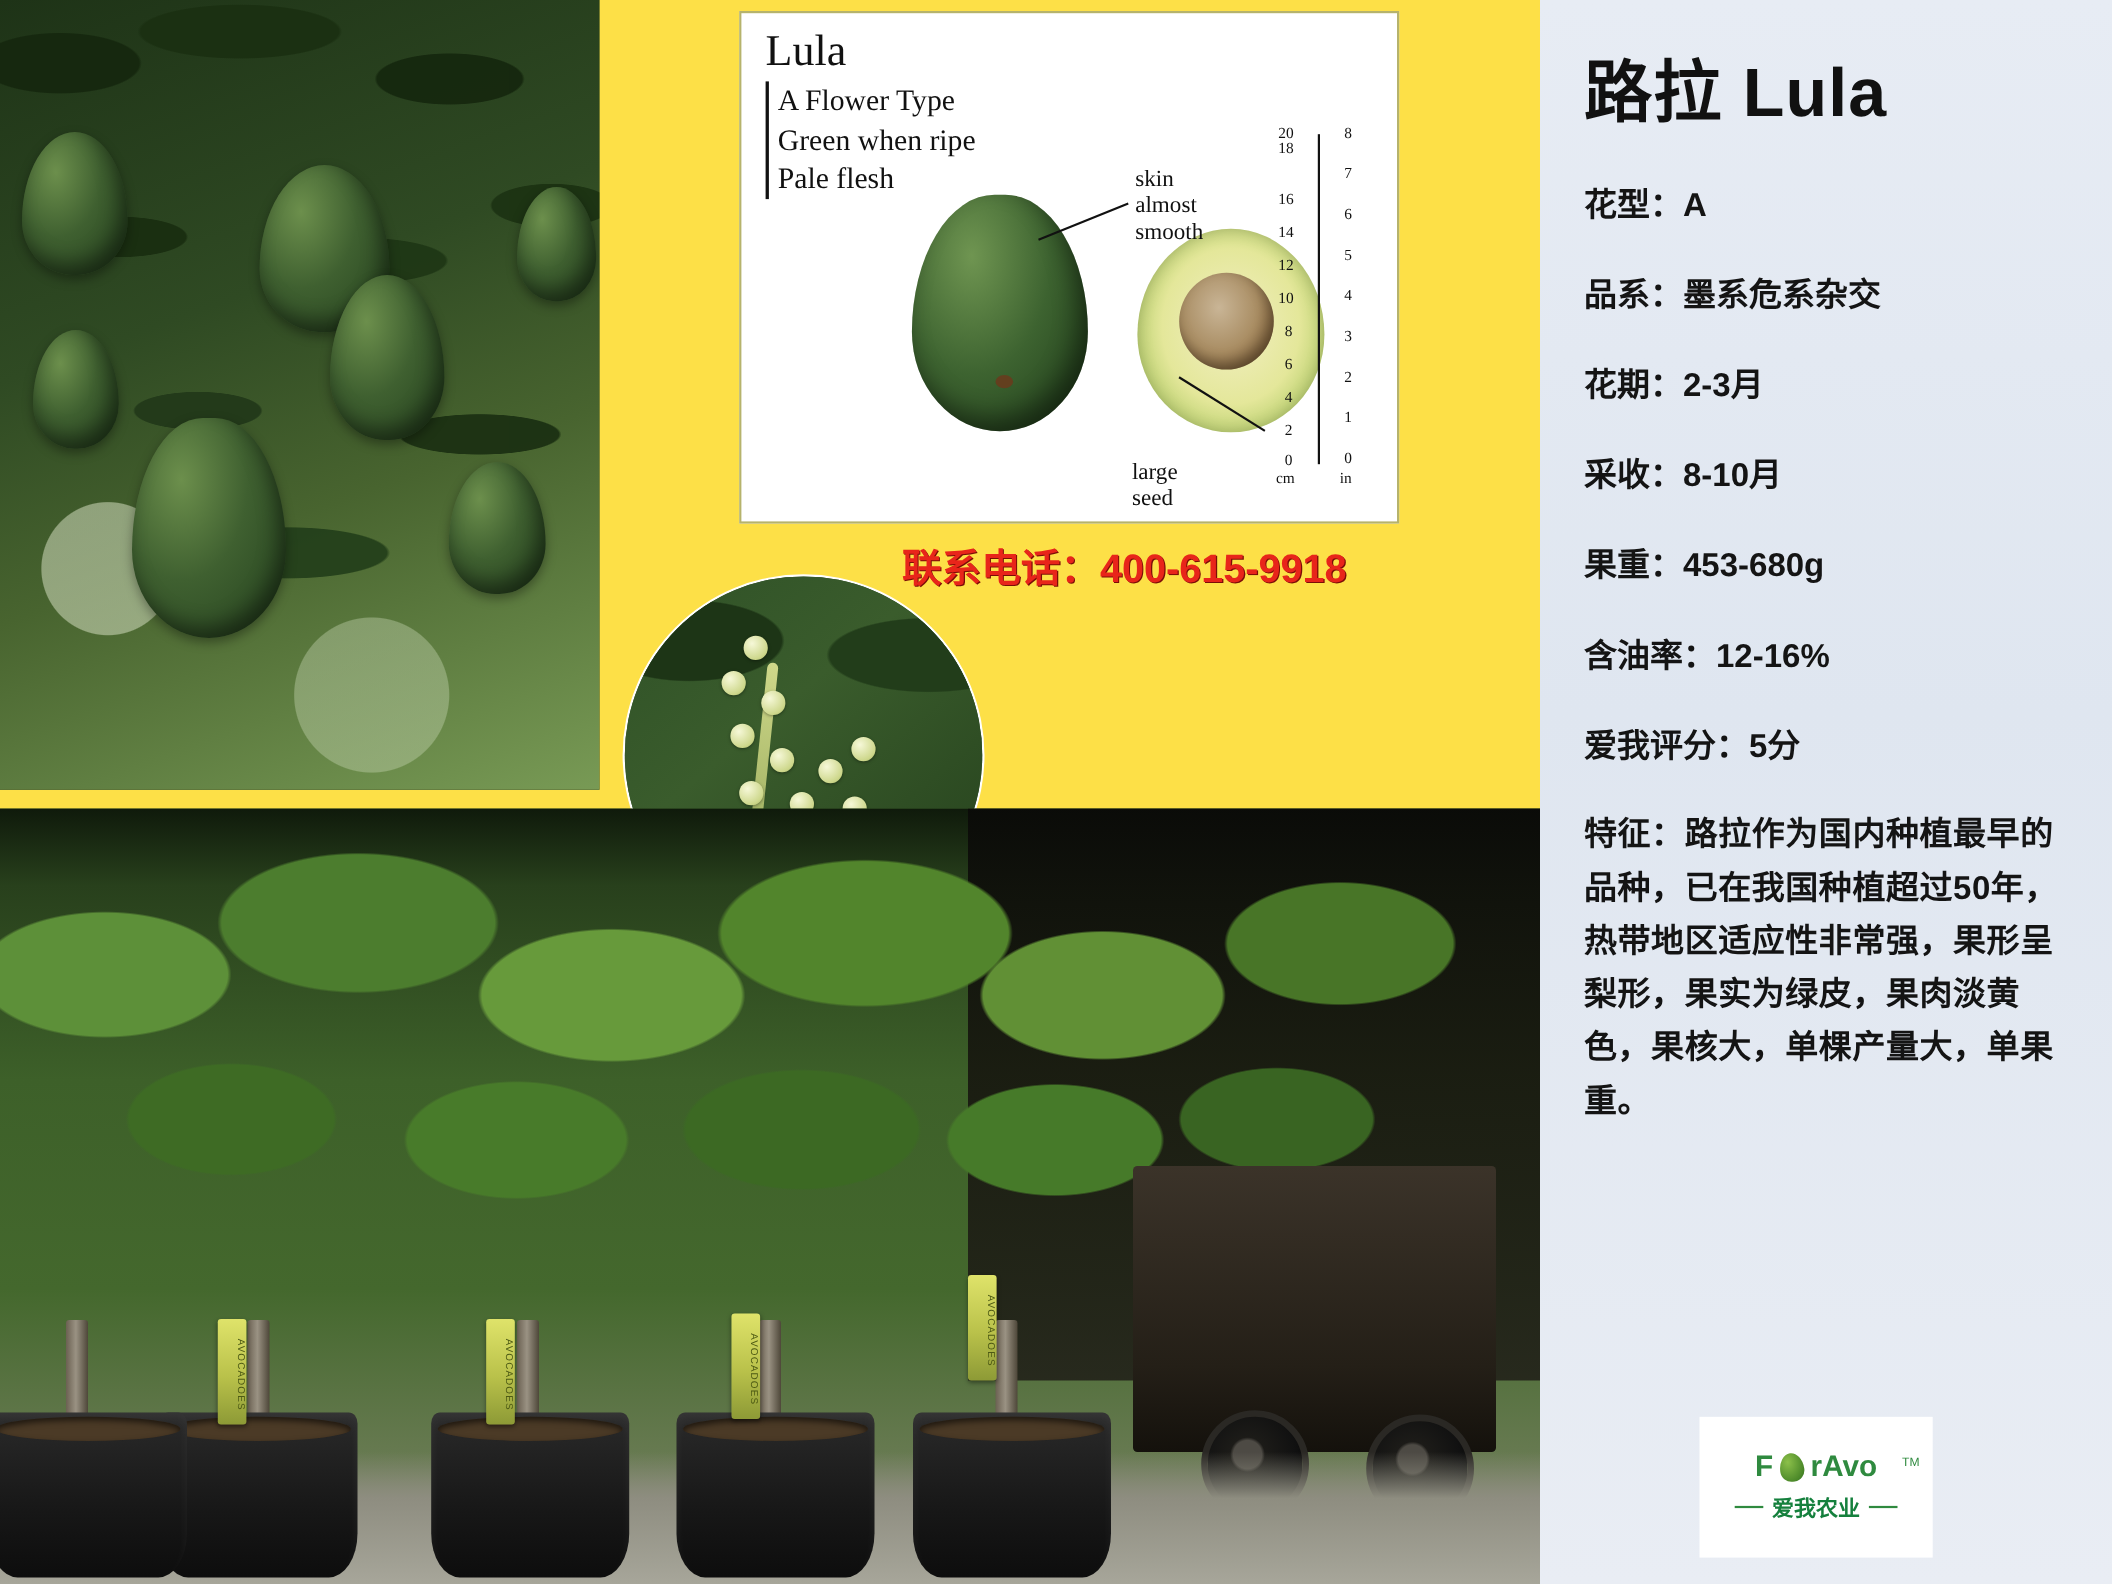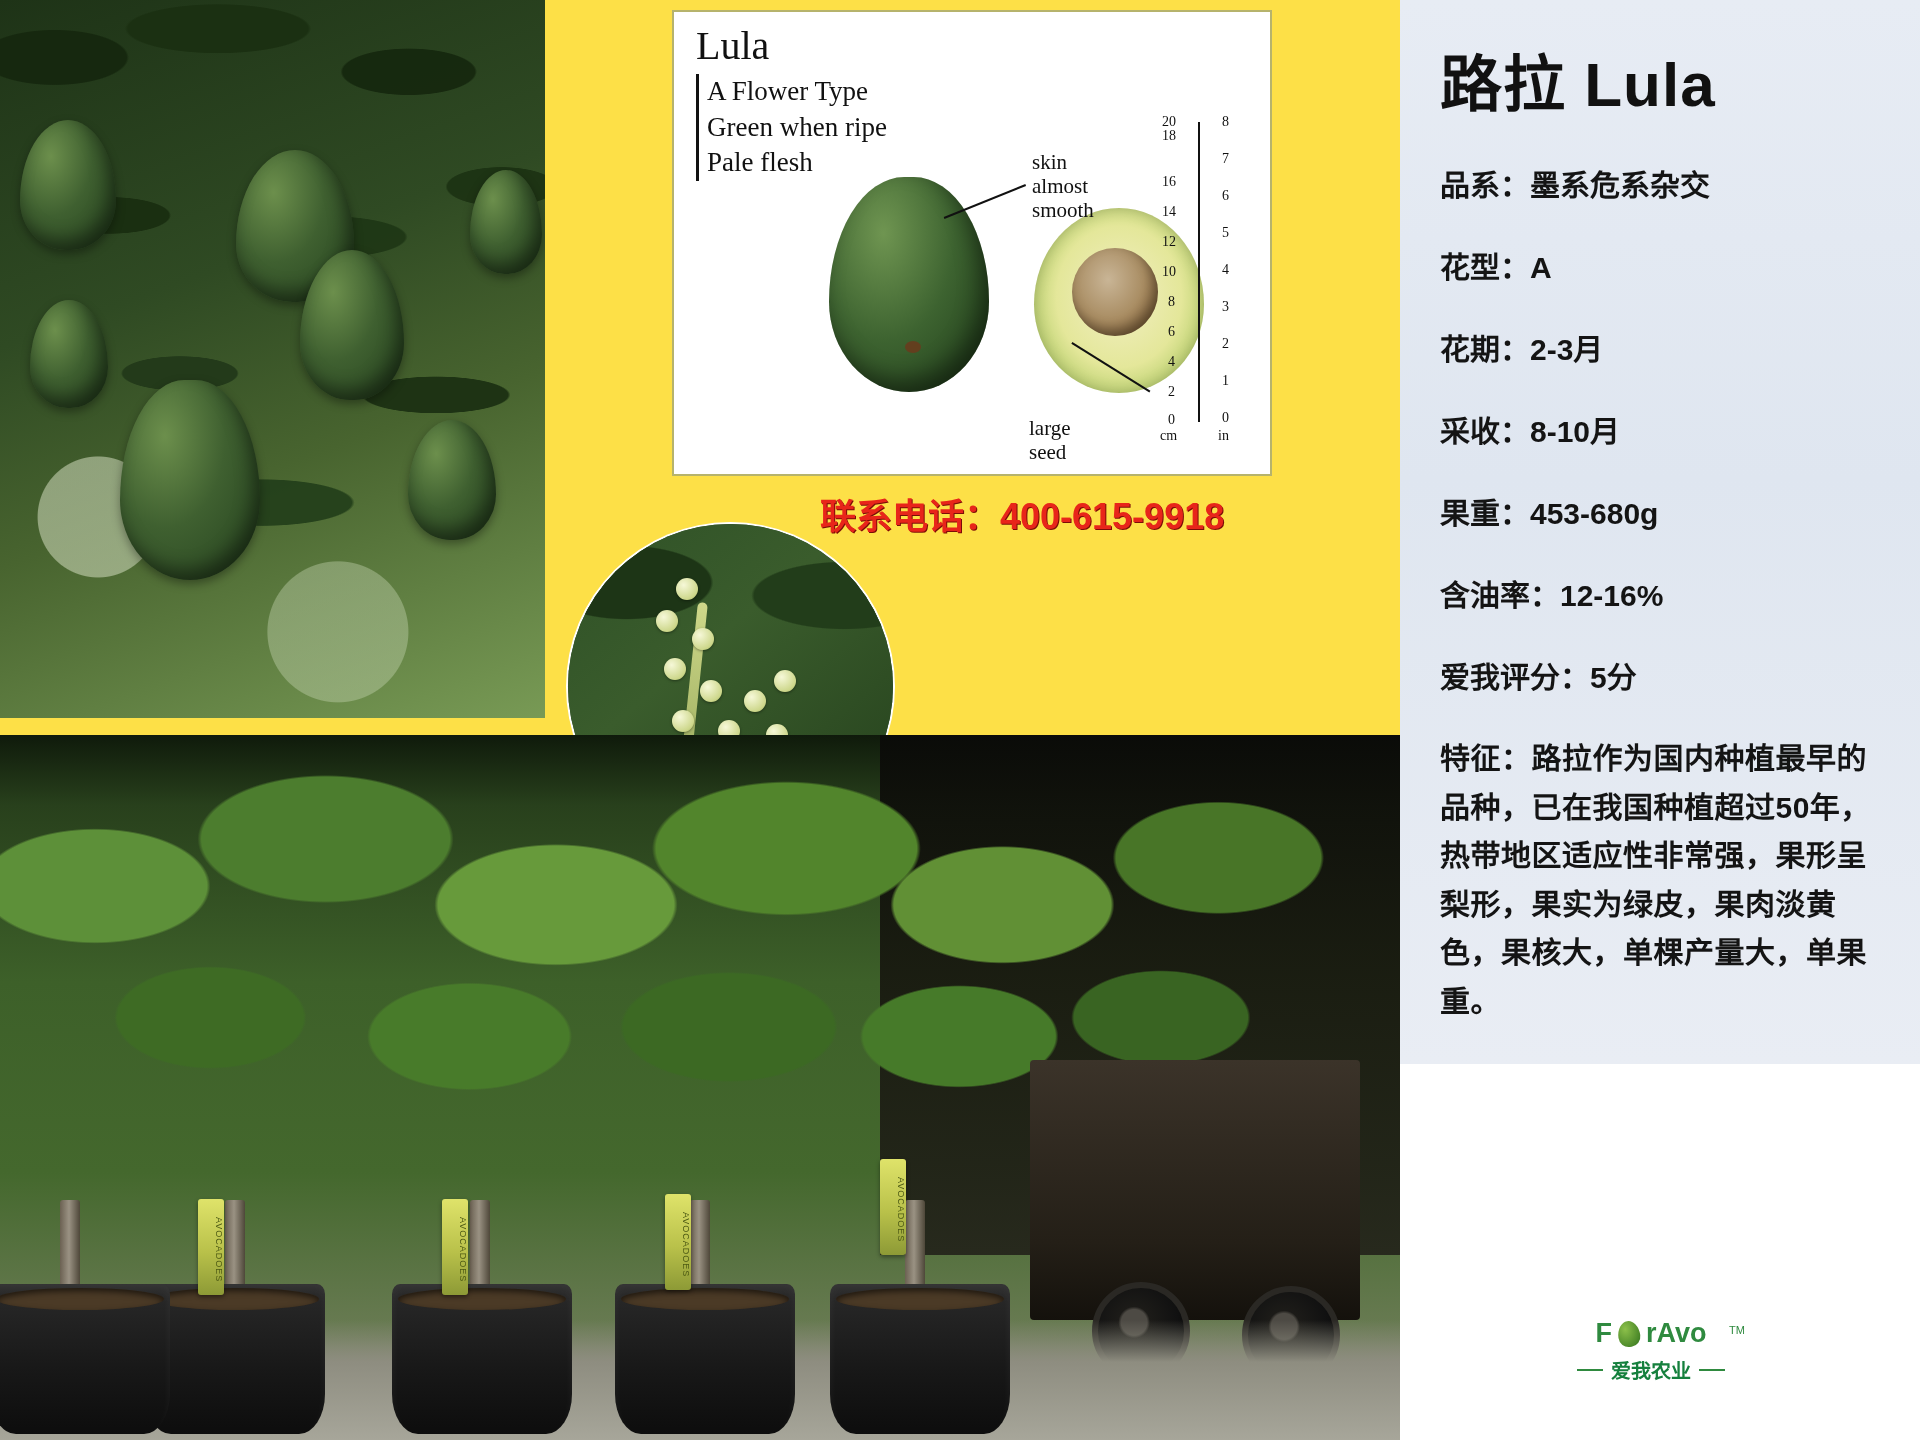--- a/index.html
+++ b/index.html
@@ -310,21 +310,21 @@
     position: absolute;
     left: 0; right: 0; bottom: 0; height: 120px;
     background: linear-gradient(180deg, rgba(140,140,126,.0) 0%, #8e8d80 35%, #a7a69a 100%);
   }
 
   
   .right-col {
     position: absolute;
     left: 1400px; top: 0;
     width: 520px;
-    height: 1064px;
+    height: 1440px;
     background: linear-gradient(180deg, #e7ecf4 0%, #dfe6f0 45%, #e9edf4 100%);
     box-sizing: border-box;
     padding: 52px 34px 0 40px;
   }
   .right-col h1 {
     margin: 0 0 44px 0;
     font-family: "Liberation Sans", sans-serif;
     font-size: 62px;
     font-weight: bold;
     color: #111;
@@ -518,22 +518,22 @@
       <div class="tag" style="left:880px; bottom:185px;">AVOCADOES</div>
 
       <div class="trunk" style="left:60px;"></div>
       <div class="pot" style="left:-10px;"></div>
     </div>
   </div>
 
   <div class="right-col">
     <h1>路拉 Lula</h1>
 
+    <p class="spec">花型：A</p>
     <p class="spec">品系：墨系危系杂交</p>
-    <p class="spec">花型：A</p>
     <p class="spec">花期：2-3月</p>
     <p class="spec">采收：8-10月</p>
     <p class="spec">果重：453-680g</p>
     <p class="spec">含油率：12-16%</p>
     <p class="spec">爱我评分：5分</p>
 
     <p class="feature">特征：路拉作为国内种植最早的品种，已在我国种植超过50年，热带地区适应性非常强，果形呈梨形，果实为绿皮，果肉淡黄色，果核大，单棵产量大，单果重。</p>
   </div>
 
   <div class="logo-box">

